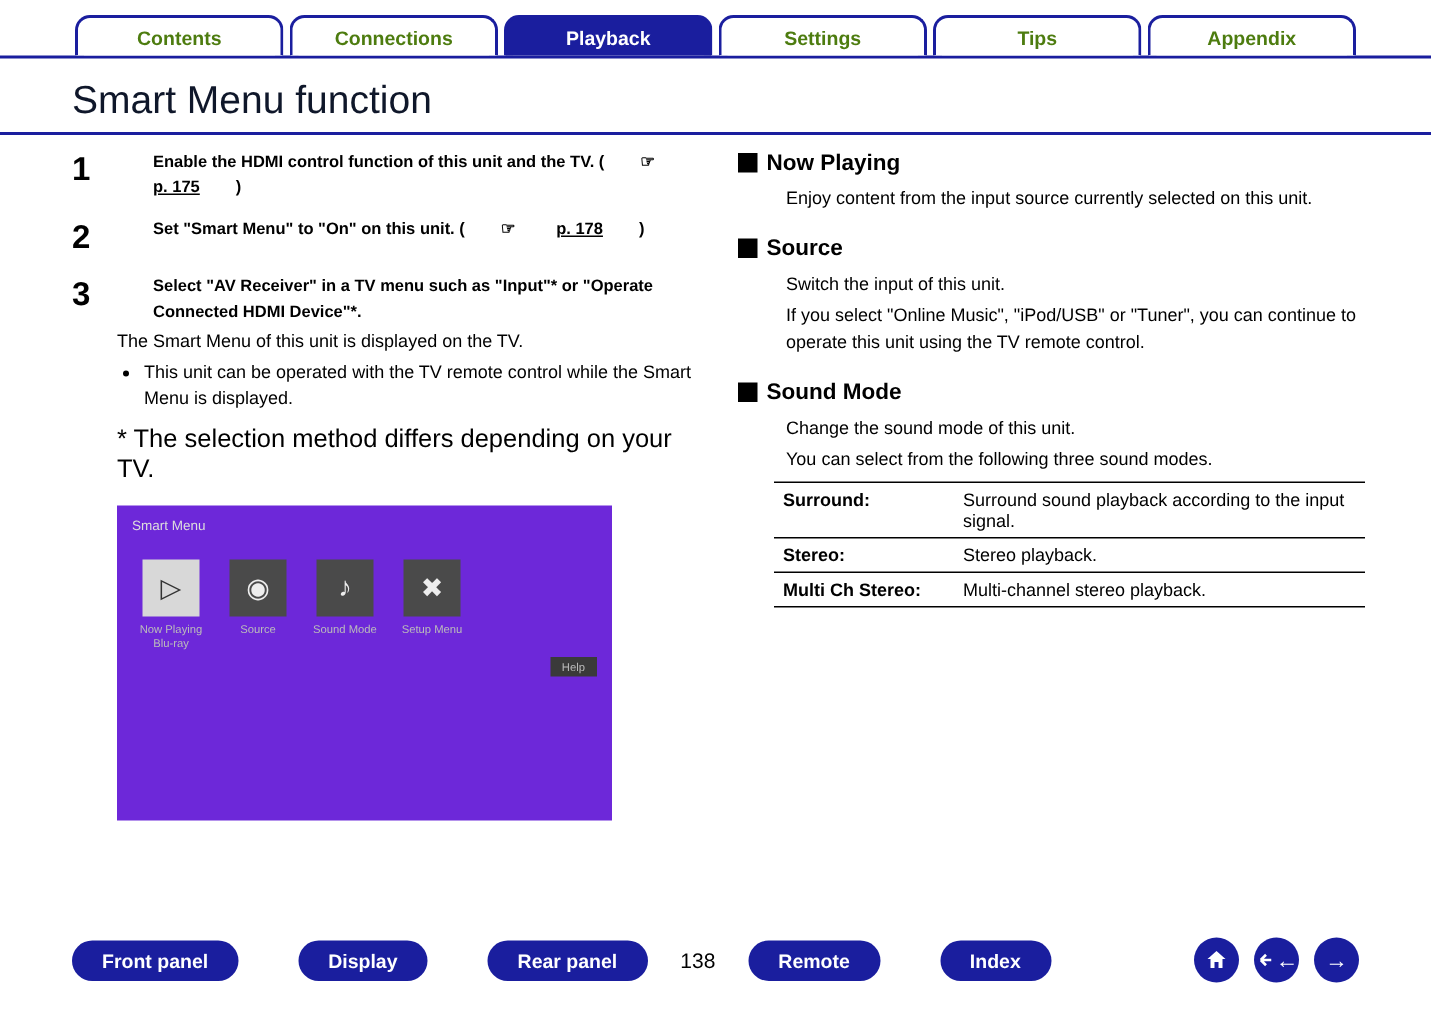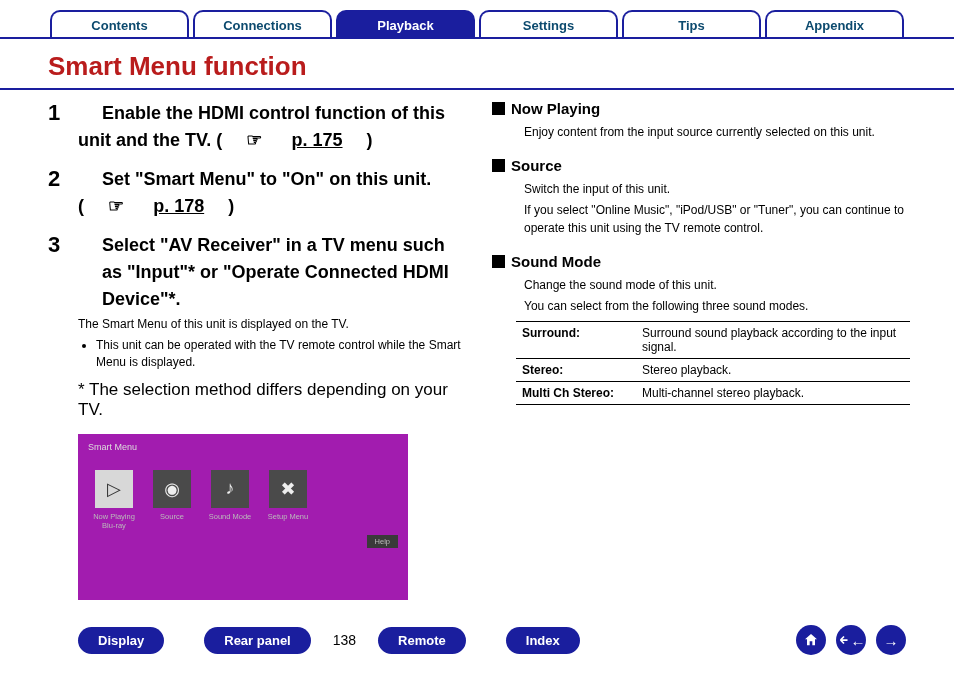--- a/index.html
+++ b/index.html
@@ -18,21 +18,21 @@
     justify-content: space-between;
     padding: 10px 48px 0 48px;
     border-bottom: 2px solid #1a1e9e;
   }
   .tab {
     flex: 1;
     text-align: center;
     padding: 6px 0 4px 0;
     font-size: 13px;
     font-weight: bold;
-    color: #0c4a6e;
+    color: #4d7c0f;
     position: relative;
     cursor: pointer;
   }
   .tab::before, .tab::after {
     content: "";
     position: absolute;
     top: 0;
     width: 14px;
     height: 100%;
   }
@@ -46,51 +46,51 @@
     background: #fff;
   }
   .tab.active {
     background: #1a1e9e;
     color: #fff;
     border-top-left-radius: 10px;
     border-top-right-radius: 10px;
   }
   
   .title {
-    color: #b91c1c;
+    color: #0f172a;
     font-size: 26px;
-    font-weight: bold;
+    font-weight: normal;
     padding: 12px 48px 6px 48px;
     border-bottom: 2px solid #1a1e9e;
     margin: 0 0 10px 0;
   }
   
   .cols {
     display: flex;
     padding: 0 48px;
     gap: 30px;
   }
   .col { flex: 1; }
   .intro { font-size: 12px; line-height: 1.45; margin-bottom: 16px; }
   .step { display: flex; margin-bottom: 12px; }
   .step-num {
     font-size: 22px; font-weight: bold; width: 30px; flex-shrink:0;
   }
   .step-body { flex: 1; }
-  .step-body .bold { font-weight: bold; font-size: 18px; line-height:1.5;padding-left:24px;}
+  .step-body .bold { font-weight: bold; font-size: 11px; line-height:1.5;padding-left:24px;}
   .step-body .plain { font-size: 12px; line-height:1.5; margin-top:2px;}
   .step-body ul { margin: 4px 0 0 18px; }
   .step-body ul li { font-size: 12px; line-height:1.45; }
   .footnote { font-size: 17px; margin-top:8px; margin-left:0px;}
   .pageref { text-decoration: underline; white-space:nowrap; }
   .hand { font-family: sans-serif; }
   
   .smartmenu {
-    width: 330px; height: 166px;
-    background: #a21caf;
+    width: 330px; height: 210px;
+    background: #6d28d9;
     margin: 14px 0 0 30px;
     padding: 8px 10px;
     color: #ccc;
     font-size: 9px;
   }
   .sm-title { color:#ddd; font-size:9px; margin-bottom:10px;}
   .sm-icons { display:flex; gap:6px; margin-top:18px;}
   .sm-icon {
     width: 52px; text-align:center;
   }
@@ -242,20 +242,21 @@
               <td>Multi Ch Stereo:</td>
               <td>Multi-channel stereo playback.</td>
             </tr>
       </tbody>
         </table>
     </div>
   </div>
 </div>
 
 <div class="bottom">
+  <div class="pill">Front panel</div>
   <div style="width:20px"></div>
   <div class="pill">Display</div>
   <div style="width:20px"></div>
   <div class="pill">Rear panel</div>
   <div class="pagenum">138</div>
   <div class="pill">Remote</div>
   <div style="width:20px"></div>
   <div class="pill">Index</div>
   <div class="spacer"></div>
   <div class="navicon">

